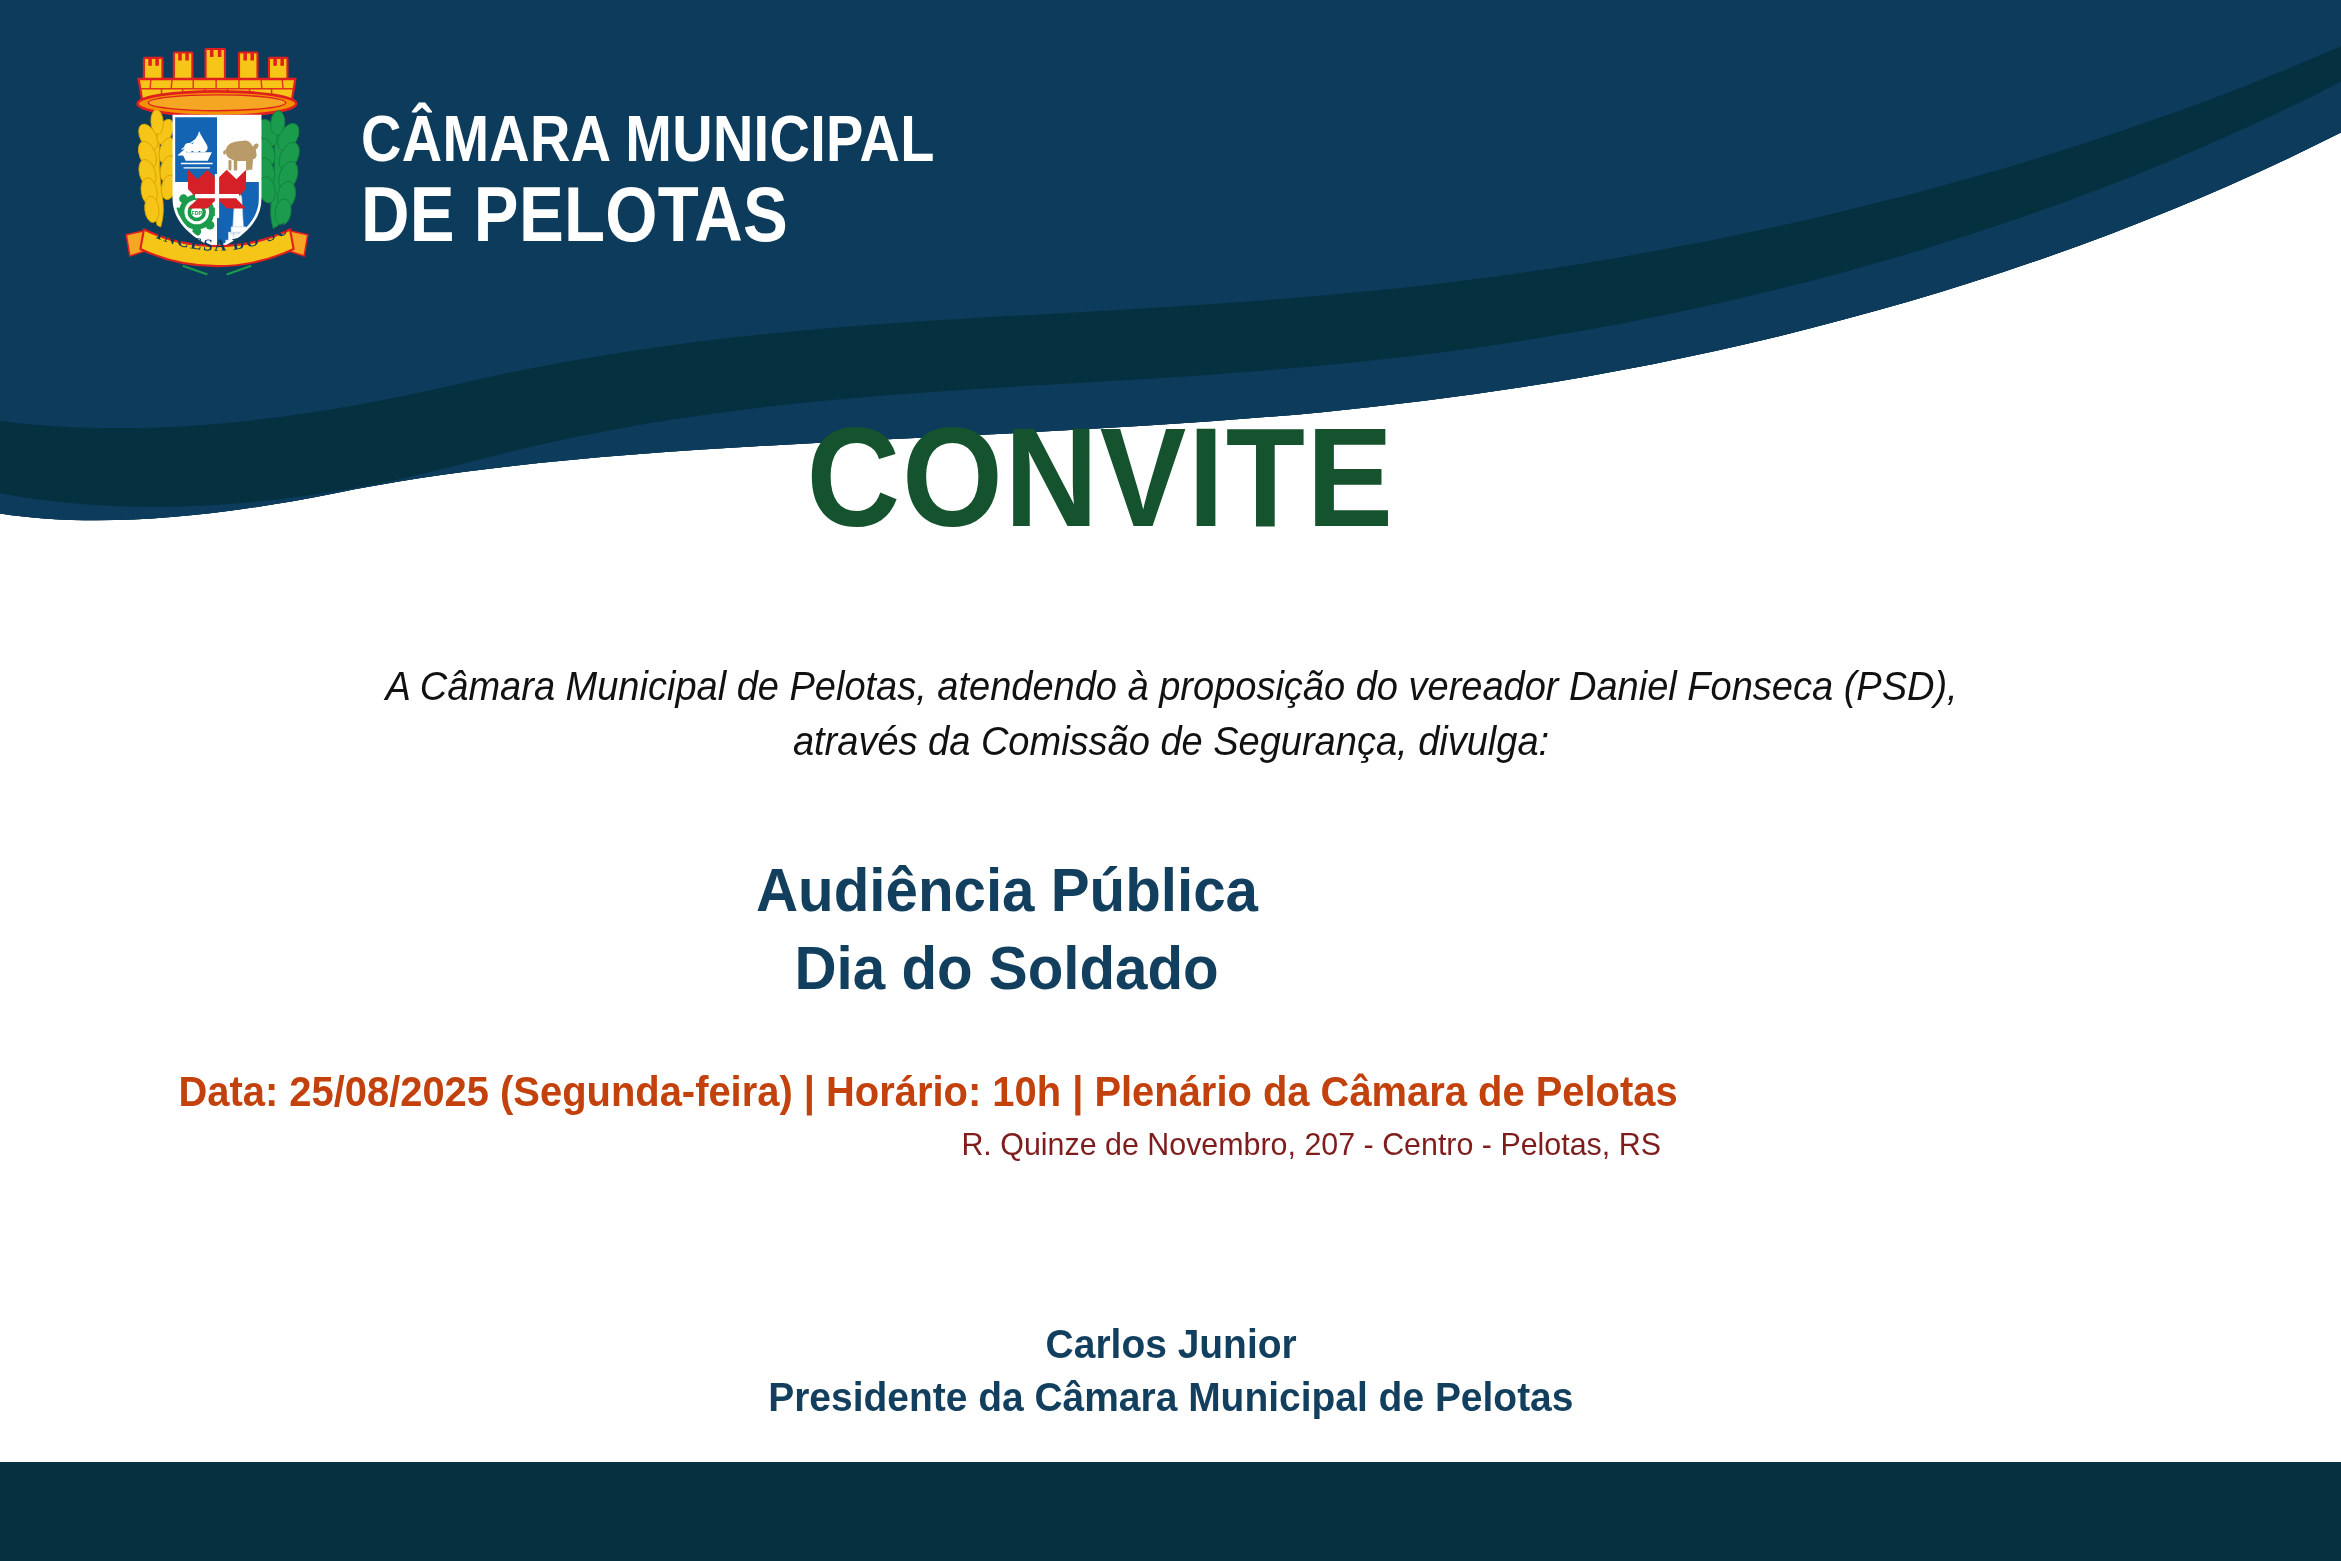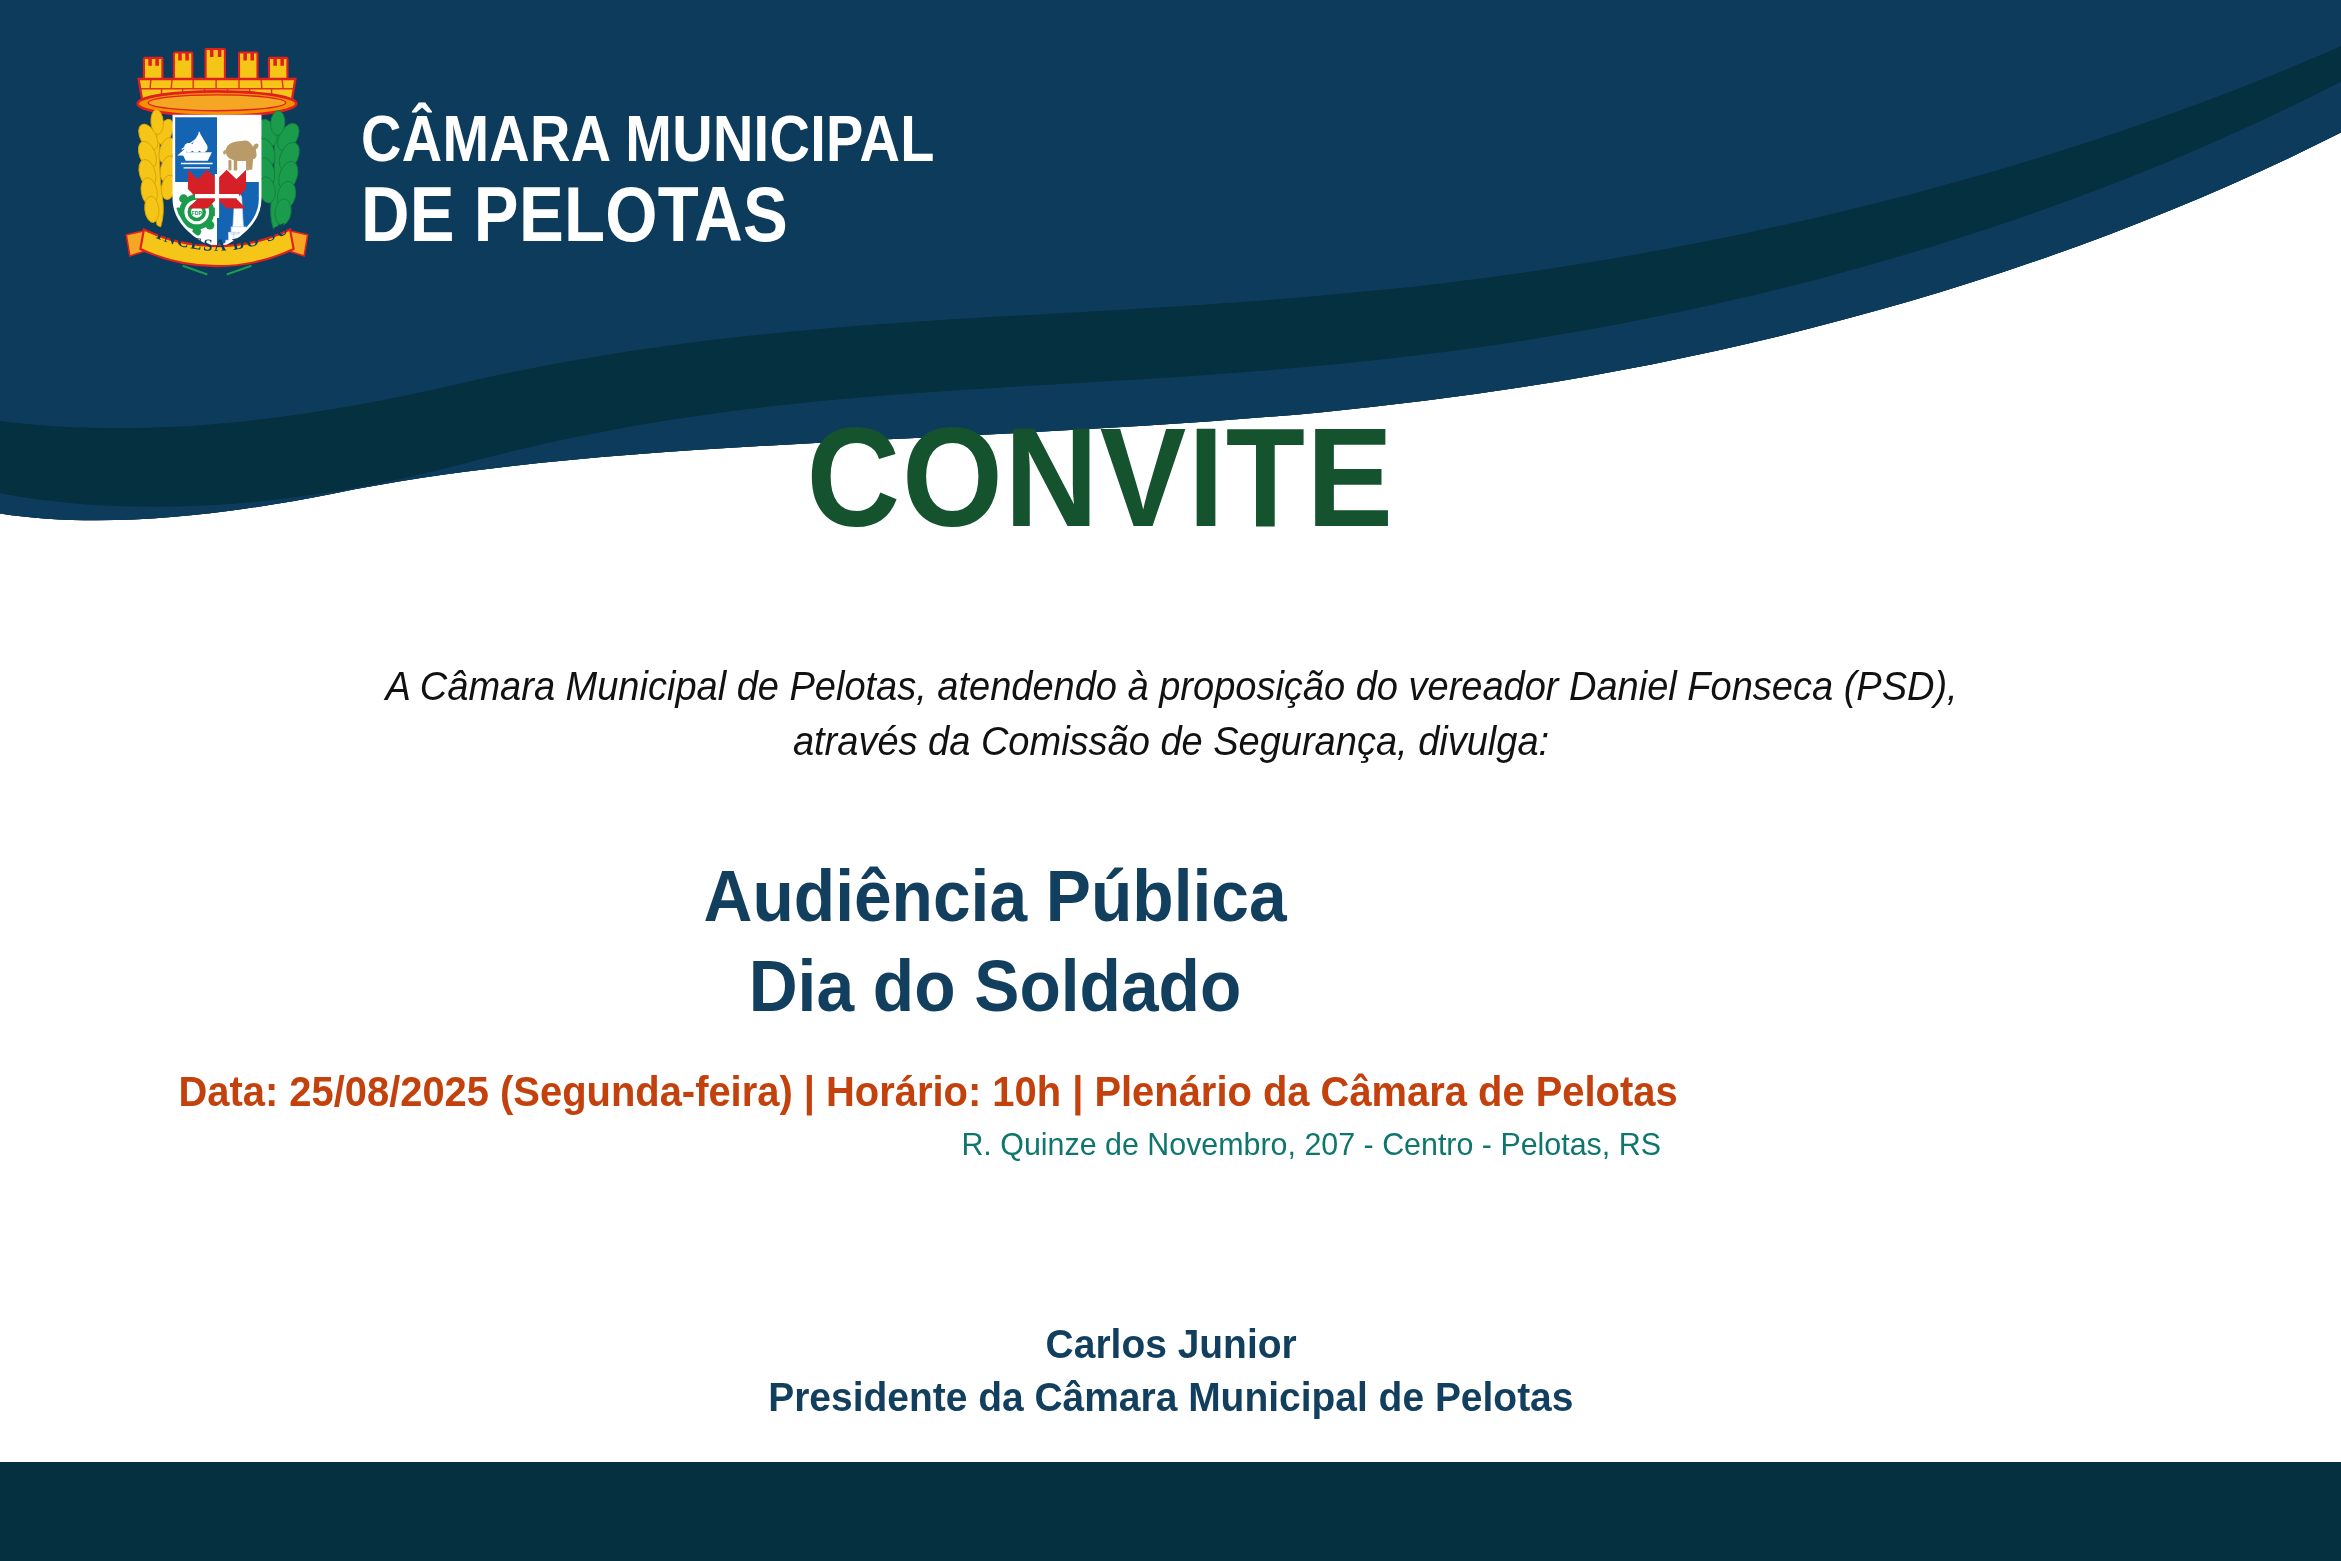--- a/index.html
+++ b/index.html
@@ -54,39 +54,39 @@
   .intro{
     position:absolute;top:659px;left:0;width:2342px;
     text-align:center;z-index:6;
     font-size:40px;color:#111111;font-weight:400;
     line-height:1.38;
     font-style:italic;
   }
   .intro span{display:inline-block;transform:scaleX(0.95);}
 
   .event-title{
-    position:absolute;top:851px;left:4px;width:1982px;
-    text-align:center;z-index:6;
-    font-size:72px;font-weight:700;color:#123f5e;
+    position:absolute;top:851px;left:16px;width:1982px;
+    text-align:center;z-index:6;
+    font-size:62px;font-weight:700;color:#123f5e;
     line-height:1.25;
   }
   .event-title span{display:inline-block;transform:scaleX(0.94);}
 
   .datetime{
     position:absolute;top:1068px;left:0;width:1857px;
     text-align:center;z-index:6;
     font-size:42px;font-weight:700;color:#c2410c;
   }
   .datetime span{display:inline-block;transform:scaleX(0.95);}
 
   .address{
     position:absolute;top:1126px;left:0;width:1854px;
     text-align:right;padding-right:175px;box-sizing:border-box;
     z-index:6;
-    font-size:32px;font-weight:400;color:#0f766e;
+    font-size:32px;font-weight:400;color:#7f1d1d;
   }
   .address span{display:inline-block;transform:scaleX(0.95);}
 
   
   .signature{
     position:absolute;top:1318px;left:0;width:2342px;
     text-align:center;z-index:6;
     line-height:1.3;
   }
   .sig-name{font-size:41px;font-weight:700;color:#123f5e;}

